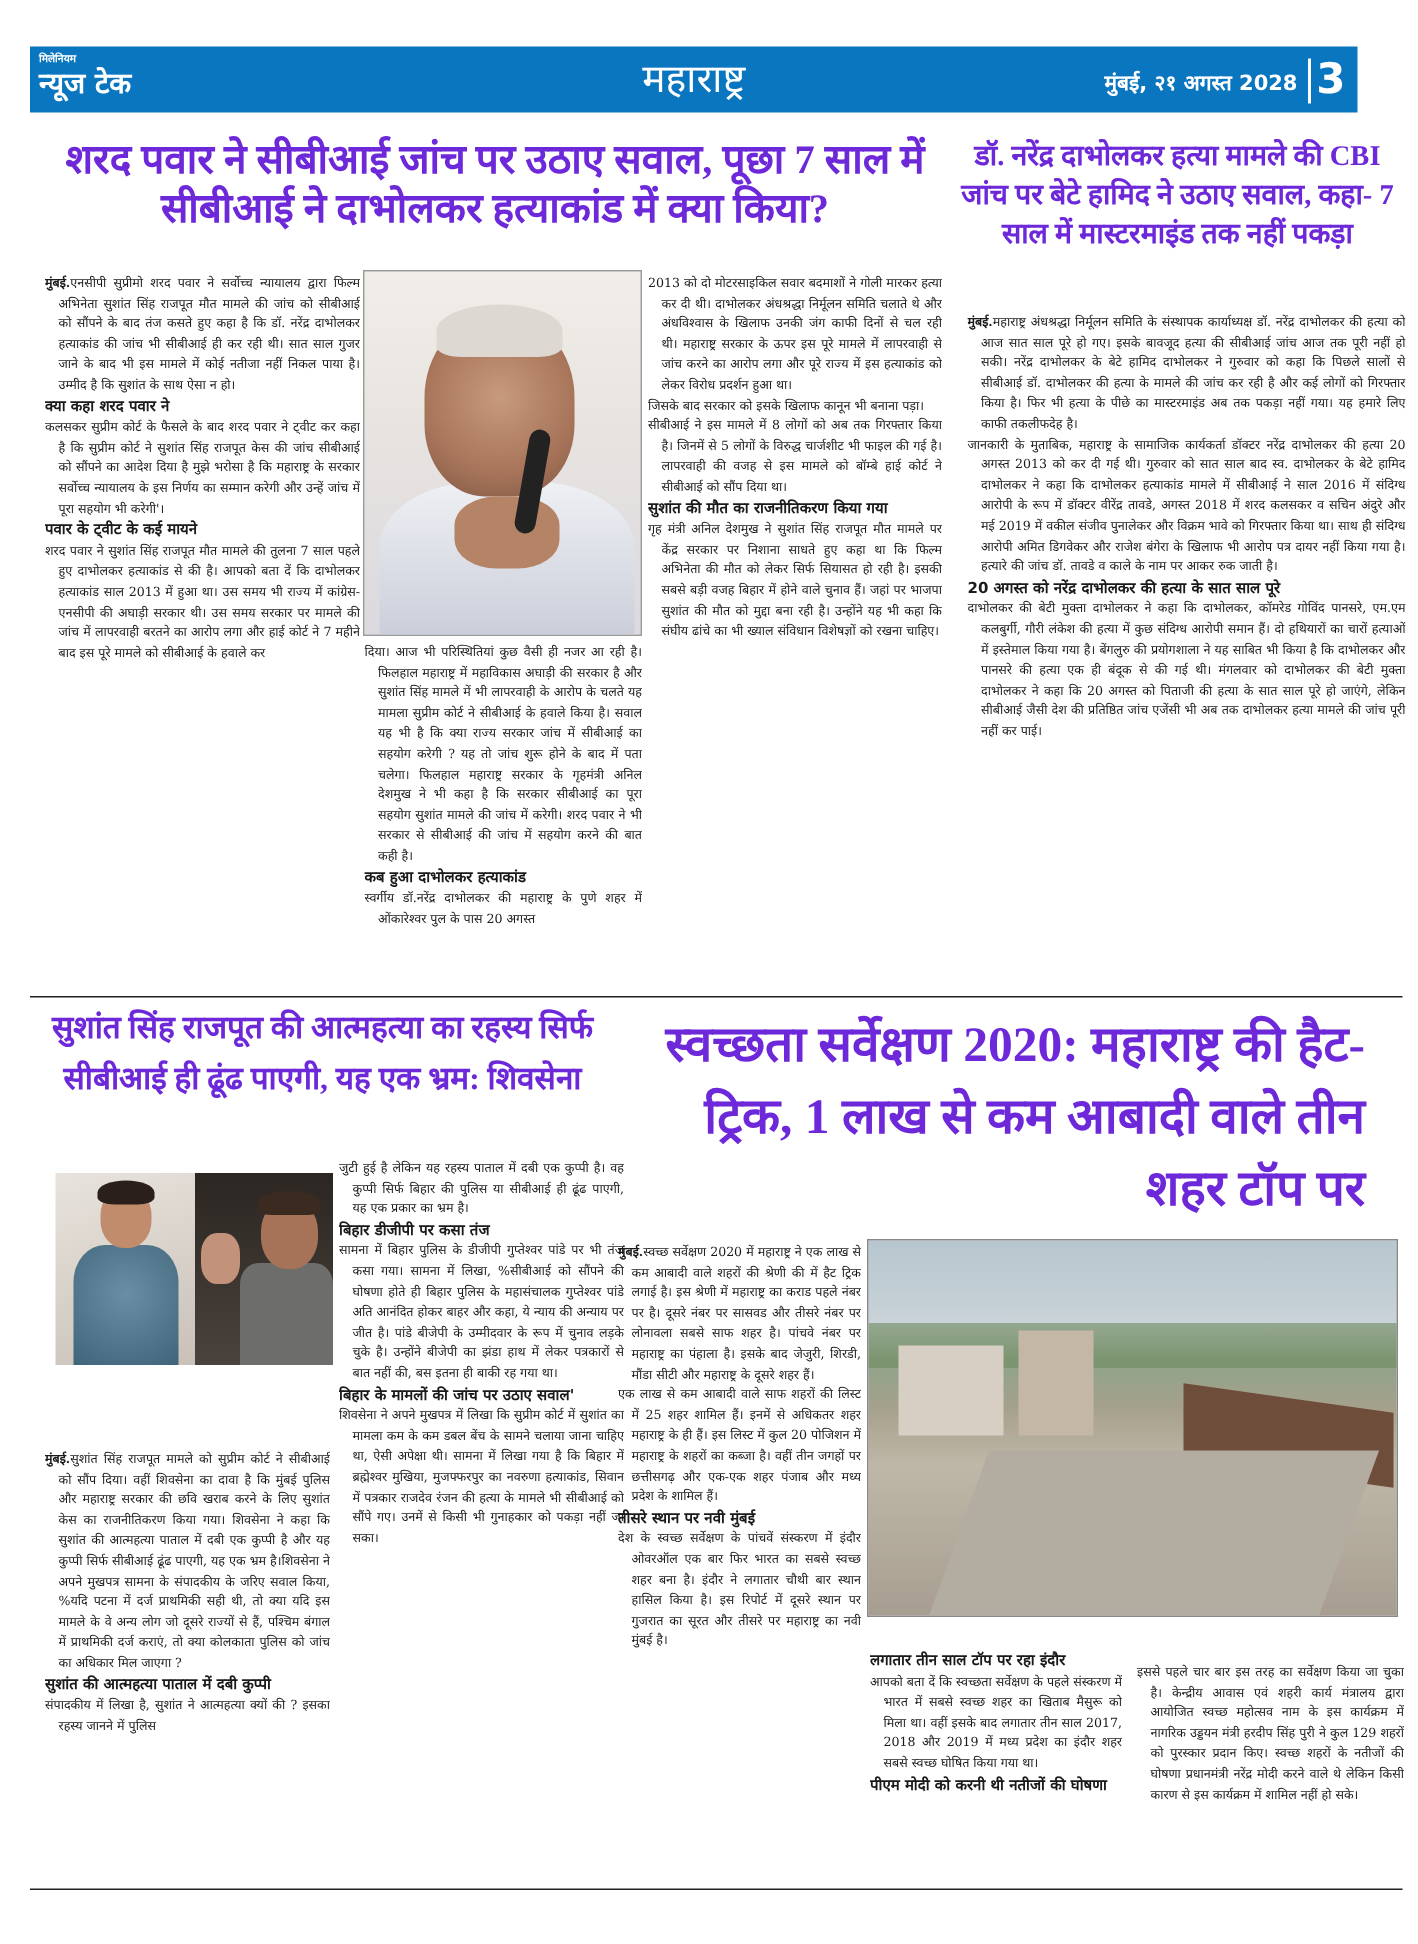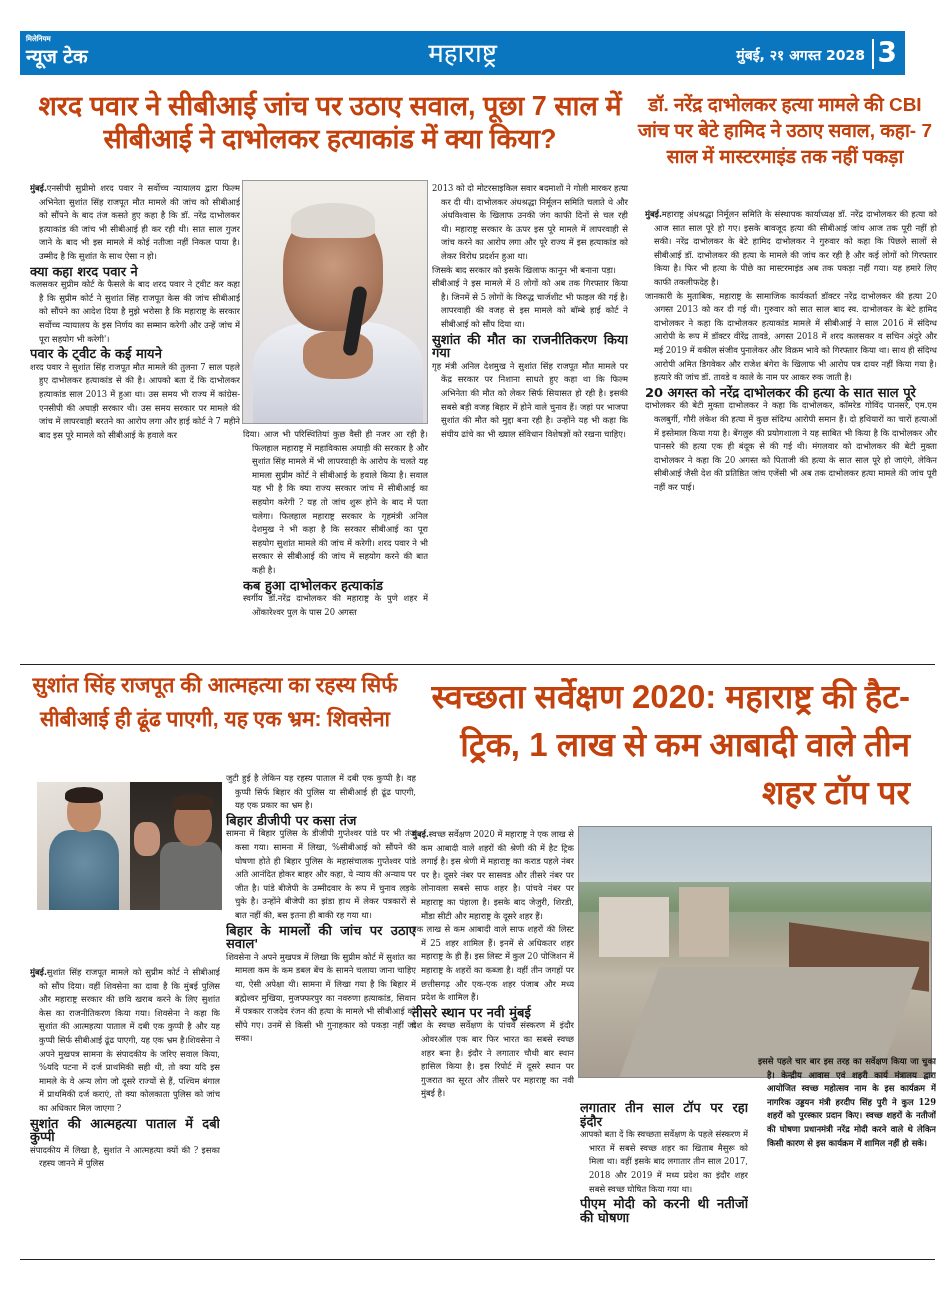--- a/index.html
+++ b/index.html
@@ -7,29 +7,29 @@
   body { position: relative; font-family: "DejaVu Sans", sans-serif; color: #111; }
 
   .masthead { position: absolute; left: 20px; top: 31px; width: 885px; height: 44px; background: #0b76c0; color: #fff; }
   .mh-brand-small { position: absolute; left: 6px; top: 3px; font-size: 7px; font-weight: bold; }
   .mh-brand { position: absolute; left: 6px; top: 13px; font-size: 19px; font-weight: bold; line-height: 24px; }
   .mh-section { position: absolute; left: 0; right: 0; top: 5px; text-align: center; font-size: 26px; font-weight: normal; line-height: 34px; }
   .mh-date { position: absolute; right: 40px; top: 14px; font-size: 14px; font-weight: bold; }
   .mh-sep { position: absolute; right: 31px; top: 8px; width: 2px; height: 30px; background: #fff; }
   .mh-page { position: absolute; right: 8px; top: 4px; font-size: 28px; font-weight: bold; line-height: 36px; }
 
-  .hl { position: absolute; font-family: Liberation Sans, sans-serif; font-weight: bold; text-align: center; color: #c2410c; }
+  .hl { position: absolute; font-family: Liberation Serif, serif; font-weight: bold; text-align: center; color: #6d28d9; }
   .hl1 { left: 30px; top: 90px; width: 600px; font-size: 27px; line-height: 33px; }
   .hl2 { left: 635px; top: 92px; width: 300px; font-size: 19px; line-height: 26px; text-align: center; }
   .hl3 { left: 30px; top: 668px; width: 370px; font-size: 21px; line-height: 34px; }
   .hl4 { left: 410px; top: 673px; width: 500px; font-size: 33px; line-height: 48px; text-align: right; }
 
   .col { position: absolute; font-family: "DejaVu Serif", serif; font-size: 8.4px; line-height: 13.6px; text-align: justify; color: #1a1a1a; overflow: hidden; }
   .col p { text-indent: 0; padding-left: 9px; text-indent: -9px; }
-  .col .sub { font-family: "DejaVu Sans", sans-serif; font-weight: bold; font-size: 13px; padding-left: 0; text-indent: 0; margin-top: 1px; }
+  .col .sub { font-family: "DejaVu Sans", sans-serif; font-weight: bold; font-size: 10px; padding-left: 0; text-indent: 0; margin-top: 1px; }
   .col .dl { font-weight: bold; }
 
   .photo { position: absolute; overflow: hidden; }
   .photo-pawar { left: 242px; top: 180px; width: 186px; height: 244px; background: linear-gradient(180deg,#f1eeea 0%,#e8e4e0 40%,#dcd9df 100%); border: 1px solid #999; }
   .pawar-head { position: absolute; left: 40px; top: 30px; width: 100px; height: 120px; border-radius: 45% 45% 40% 40%; background: radial-gradient(circle at 50% 45%, #c89a7d 0%, #a8755a 60%, #7f5744 100%); }
   .pawar-hair { position: absolute; left: 48px; top: 22px; width: 84px; height: 35px; border-radius: 50% 50% 20% 20%; background: #ddd8d2; }
   .pawar-body { position: absolute; left: 10px; top: 140px; width: 170px; height: 110px; border-radius: 40% 40% 0 0; background: linear-gradient(180deg,#eef0f4,#c9ccd8); }
   .pawar-mic { position: absolute; left: 105px; top: 105px; width: 14px; height: 70px; background: #222; border-radius: 7px; transform: rotate(10deg); }
   .pawar-hand { position: absolute; left: 60px; top: 150px; width: 70px; height: 48px; border-radius: 40%; background: #b58365; }
 
@@ -139,17 +139,17 @@
     <div class="city-bldg1"></div>
     <div class="city-bldg2"></div>
     <div class="city-roof"></div>
     <div class="city-road"></div>
 </div>
 <div class="col" style="left:580px; top:1083px; width:168px; height:170px;margin-top:17px;">
     <p class="sub">लगातार तीन साल टॉप पर रहा इंदौर</p>
     <p><span>आपको बता दें कि स्वच्छता सर्वेक्षण के पहले संस्करण में भारत में सबसे स्वच्छ शहर का खिताब मैसुरू को मिला था। वहीं इसके बाद लगातार तीन साल 2017, 2018 और 2019 में मध्य प्रदेश का इंदौर शहर सबसे स्वच्छ घोषित किया गया था।</span></p>
     <p class="sub">पीएम मोदी को करनी थी नतीजों की घोषणा</p>
   </div>
-<div class="col" style="left:758px; top:1055px; width:178px; height:170px;font-weight:bold;">
+<div class="col" style="left:758px; top:1108px; width:178px; height:170px;">
     <p><span>इससे पहले चार बार इस तरह का सर्वेक्षण किया जा चुका है। केन्द्रीय आवास एवं शहरी कार्य मंत्रालय द्वारा आयोजित स्वच्छ महोत्सव नाम के इस कार्यक्रम में नागरिक उड्डयन मंत्री हरदीप सिंह पुरी ने कुल 129 शहरों को पुरस्कार प्रदान किए। स्वच्छ शहरों के नतीजों की घोषणा प्रधानमंत्री नरेंद्र मोदी करने वाले थे लेकिन किसी कारण से इस कार्यक्रम में शामिल नहीं हो सके।</span></p>
   </div>
 
 <div class="rule" style="left:20px; top:1259px; width:915px; height:1px;"></div>
 
 </body></html>

